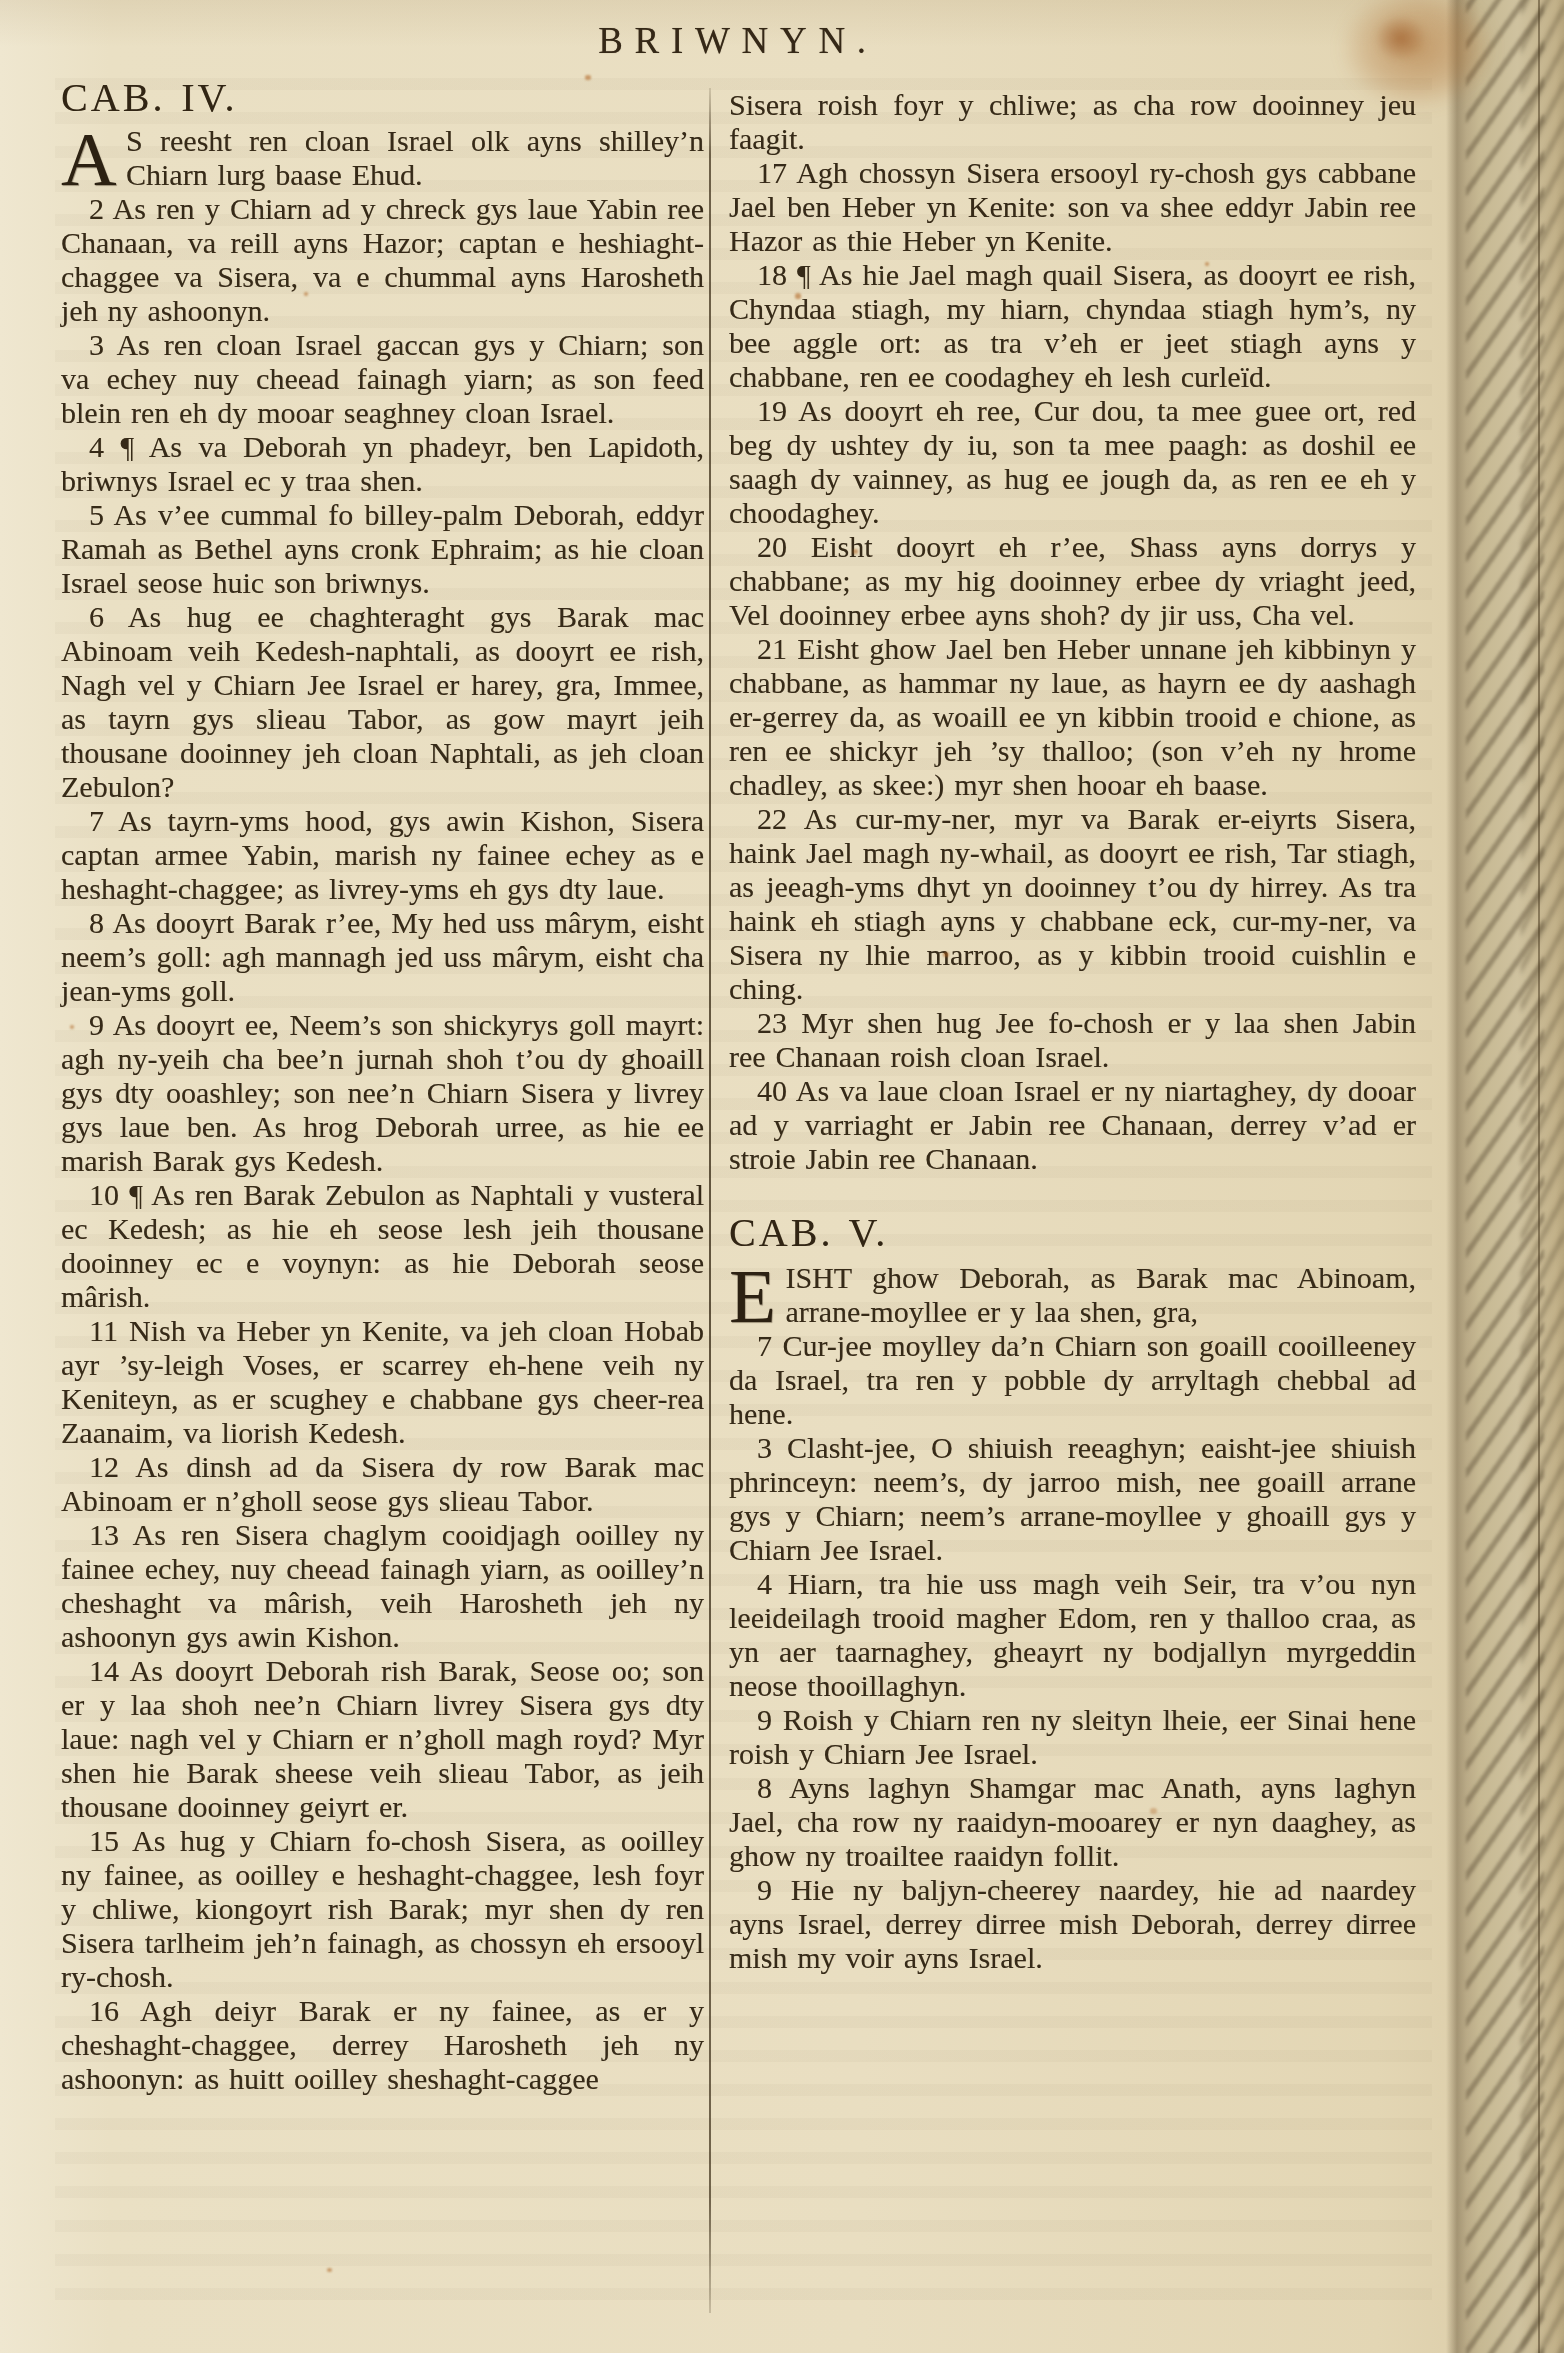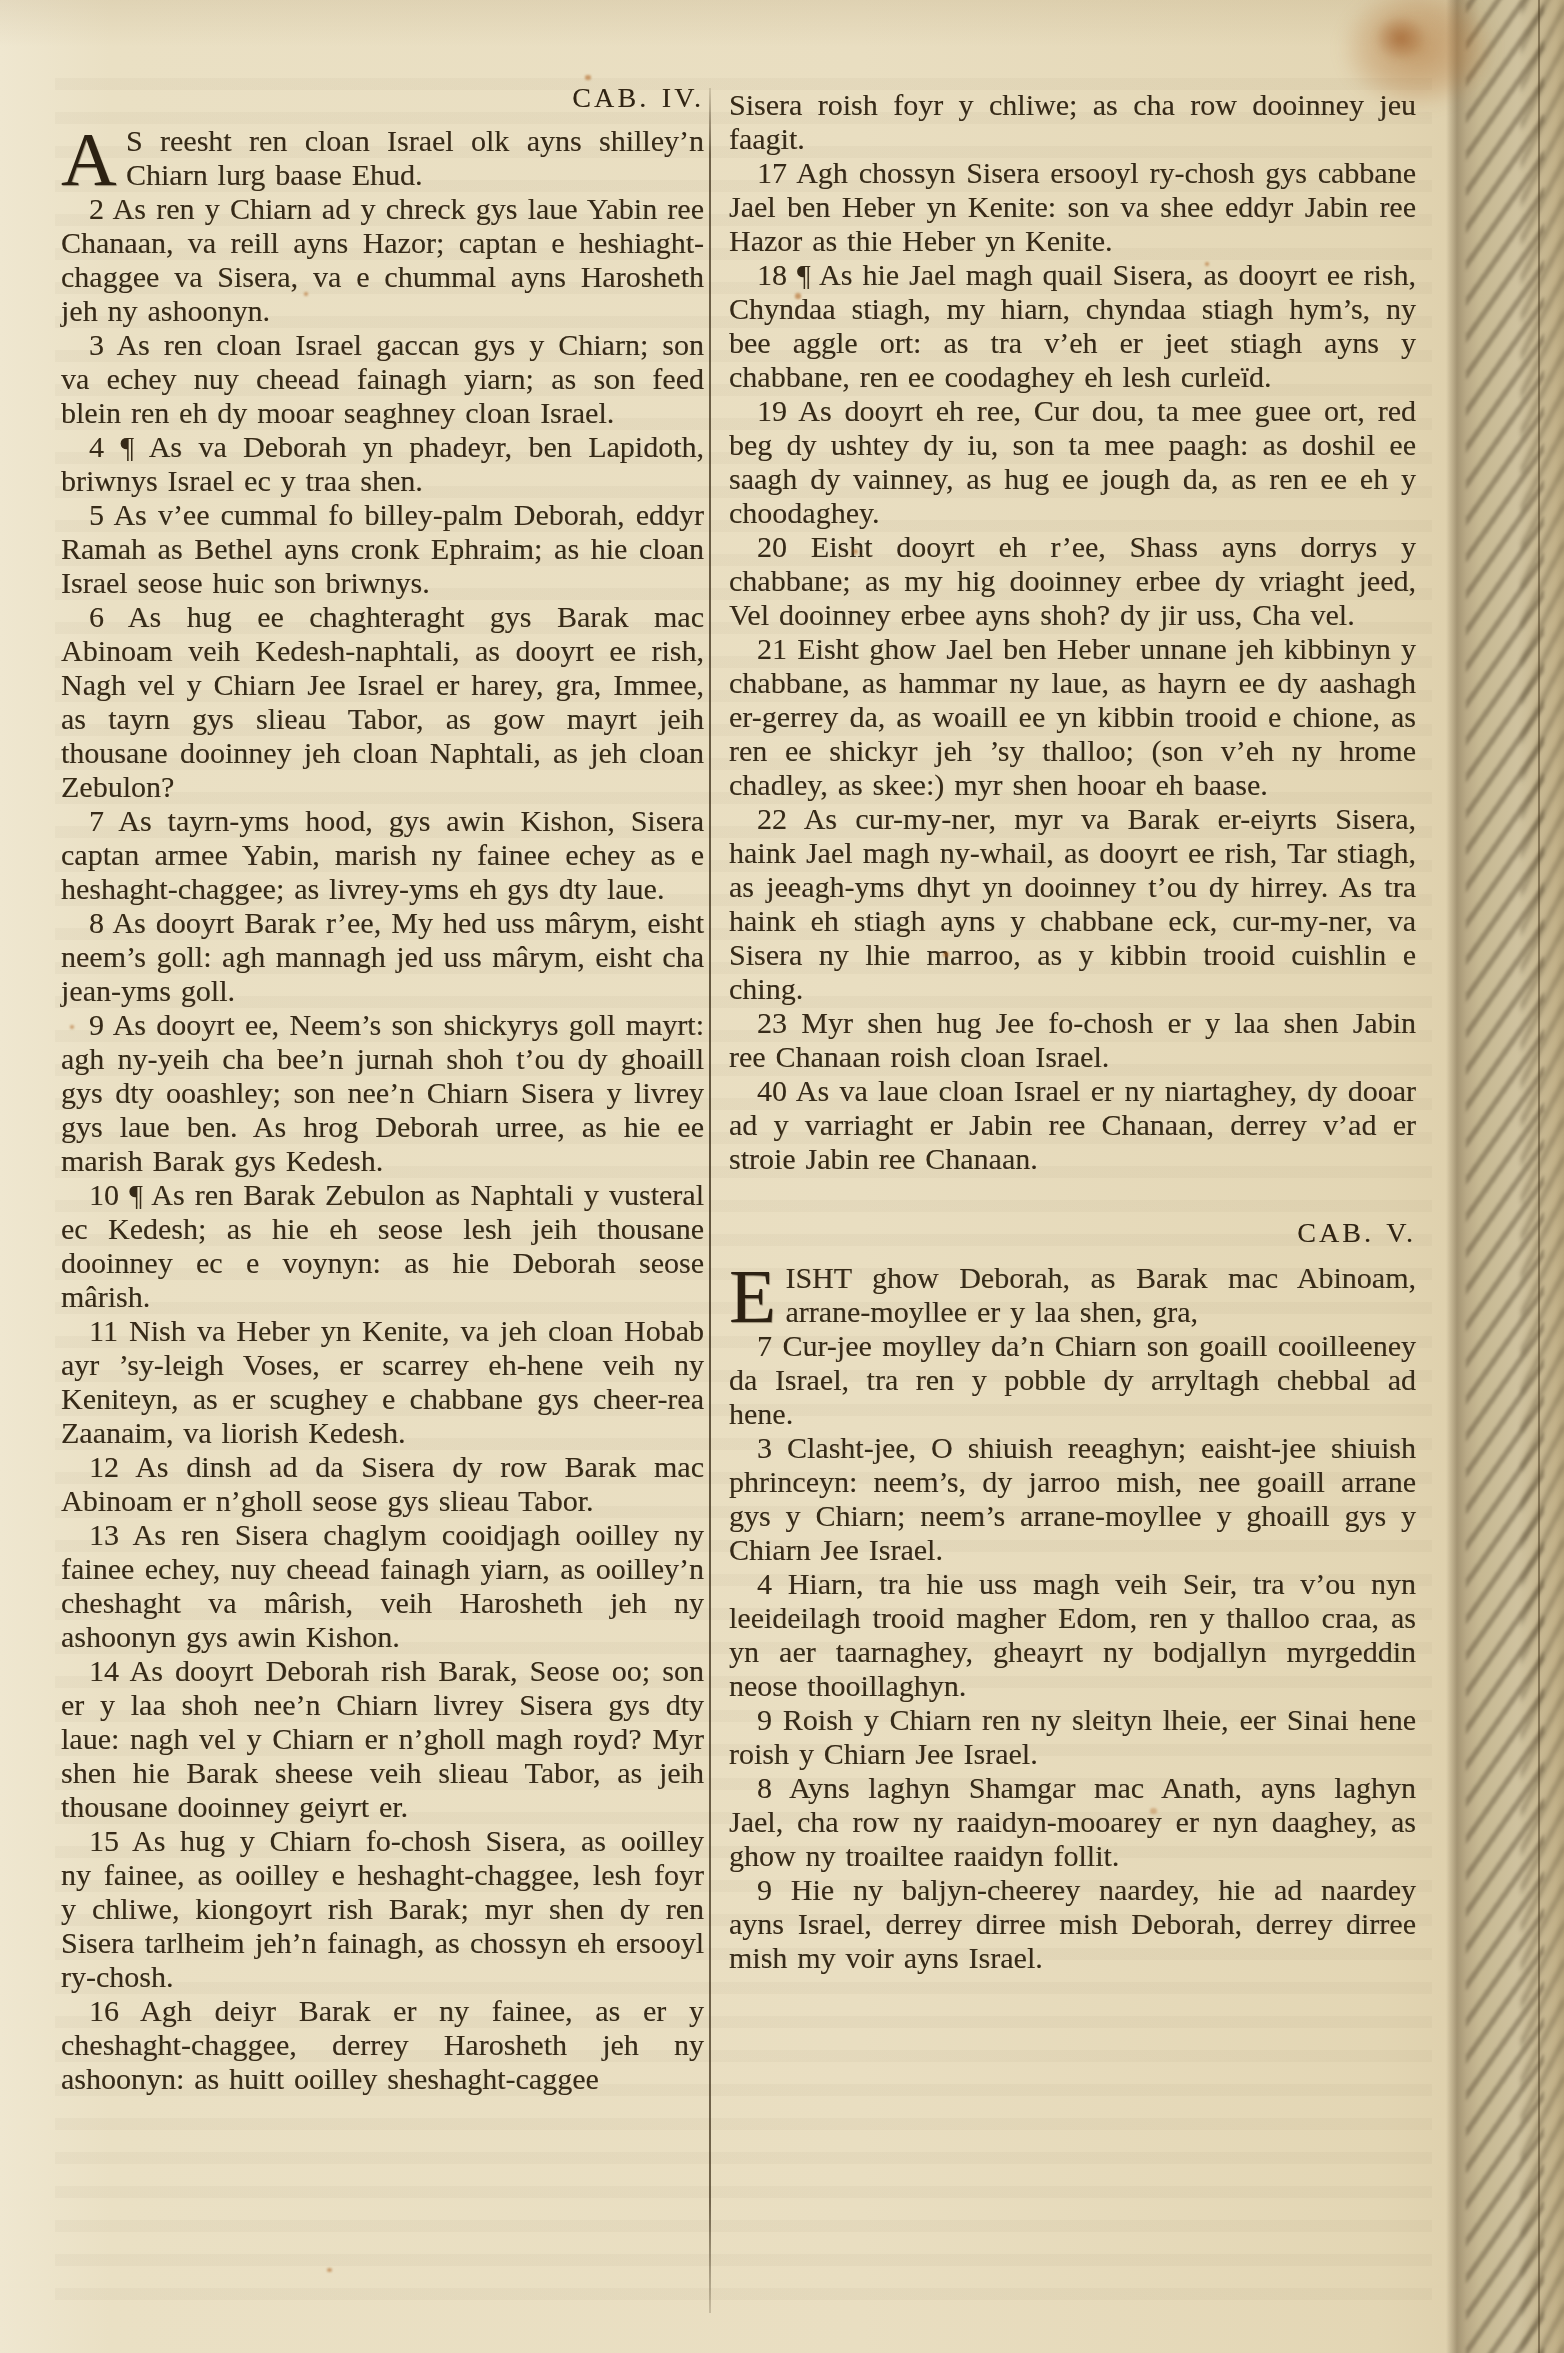--- a/index.html
+++ b/index.html
@@ -28,21 +28,21 @@
     text-shadow:0 0 0.8px rgba(53,40,23,.45);
   }
   .col{
     position:absolute;color:#362a18;font-size:30px;line-height:34px;
     text-align:justify;word-spacing:.08em;
     text-shadow:0.3px 0.3px 0.5px rgba(60,42,20,.35);
   }
   .col-left{left:61px;top:81px;width:643px;}
   .col-right{left:729px;top:88px;width:687px;}
   .chap{
-    text-align:right;font-size:28px;font-weight:400;letter-spacing:3.1px;
+    text-align:left;font-size:40px;font-weight:400;letter-spacing:3.1px;
     margin:0 0 9.4px 0;color:#31251400;color:#312514;
   }
   .chap.second{margin-top:40px;margin-bottom:11px;}
   .verse{margin:0;text-indent:28px;}
   .verse.first,.verse.cont{text-indent:0;}
   .dropcap{
     float:left;font-size:77px;line-height:66px;padding:1.6px 9.4px 0 0;
     color:#2c2112;text-shadow:0.8px 0.8px 0.8px rgba(50,36,18,.4);
   }
   .divider{
@@ -91,20 +91,21 @@
   .sp9{left:1150px;top:1808px;width:7px;height:6.3px;background:rgba(173,94,28,.35);}
   .sp10{left:438px;top:411px;width:3.1px;height:3.1px;}
 </style>
 </head>
 <body>
 
 <div class="page">
 
   <div class="ghost"></div>
 
+  <div class="running-head">BRIWNYN.</div>
 
   <div class="col col-left">
     <h2 class="chap">CAB. IV.</h2>
     <p class="verse first"><span class="dropcap">A</span><span>S reesht ren cloan Israel olk ayns shilley’n Chiarn lurg baase Ehud.</span></p>
     <div>
 
     <p class="verse">2 As ren y Chiarn ad y chreck gys laue Yabin ree Chanaan, va reill ayns Hazor; captan e heshiaght-chaggee va Sisera, va e chummal ayns Harosheth jeh ny ashoonyn.</p>
         <p class="verse">3 As ren cloan Israel gaccan gys y Chiarn; son va echey nuy cheead fainagh yiarn; as son feed blein ren eh dy mooar seaghney cloan Israel.</p>
         <p class="verse">4 ¶ As va Deborah yn phadeyr, ben Lapidoth, briwnys Israel ec y traa shen.</p>
         <p class="verse">5 As v’ee cummal fo billey-palm Deborah, eddyr Ramah as Bethel ayns cronk Ephraim; as hie cloan Israel seose huic son briwnys.</p>

